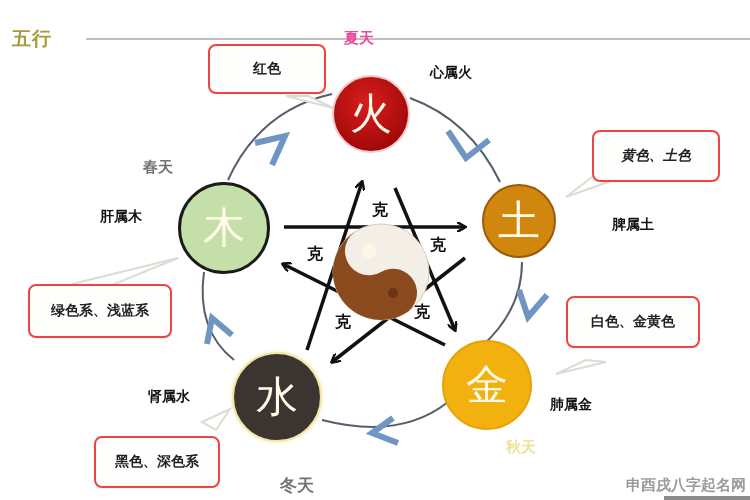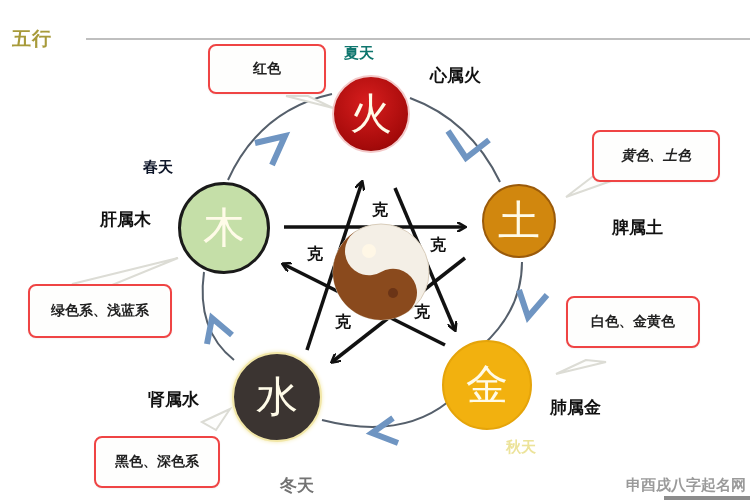--- a/index.html
+++ b/index.html
@@ -4,21 +4,21 @@
 <style>
   html, body { margin:0; padding:0; }
   body { width:750px; height:500px; background:#ffffff; position:relative; overflow:hidden;
          font-family: "DejaVu Sans", "Liberation Sans", sans-serif; }
   .abs { position:absolute; }
   .title { left:12px; top:26px; font-size:19px; font-weight:bold; color:#a79a3a; letter-spacing:1px; }
   .rule { left:86px; top:38px; width:664px; height:2px; background:#bfbfbf; }
   .callout { background:#fefefd; border:2px solid #ef4444; border-radius:8px;
              font-size:14px; font-weight:bold; color:#222; display:flex; align-items:center; justify-content:center;
              box-shadow: 0 1px 2px rgba(0,0,0,0.05); }
-  .organ { font-size:17px; font-weight:bold; color:#111; }
+  .organ { font-size:14px; font-weight:bold; color:#111; }
   .season { font-size:15px; font-weight:bold; }
   .elem { border-radius:50%; display:flex; align-items:center; justify-content:center;
           font-size:42px; color:#fffbe8; box-sizing:border-box; }
   .ke { font-size:16px; font-weight:bold; color:#111; background:rgba(255,255,255,0.0); }
   .watermark { right:4px; top:476px; font-size:15px; font-weight:bold; color:#9a9a9a; letter-spacing:0px; }
   .footbar { left:664px; top:496px; width:86px; height:4px; background:#8c8c8c; }
   svg { position:absolute; left:0; top:0; }
 </style>
 </head>
 <body>
@@ -77,21 +77,21 @@
 
 <div class="abs ke" style="left:372px;top:200px;">克</div>
 <div class="abs ke" style="left:430px;top:235px;">克</div>
 <div class="abs ke" style="left:307px;top:244px;">克</div>
 <div class="abs ke" style="left:335px;top:312px;">克</div>
 <div class="abs ke" style="left:414px;top:302px;">克</div>
 
 <div class="abs callout" style="left:208px;top:44px;width:114px;height:46px;">
   <span>红色</span>
 </div>
-<div class="abs season" style="left:344px;top:44px;color:#0f766e;">夏天</div>
+<div class="abs season" style="left:344px;top:29px;color:#ec4899;">夏天</div>
 <div class="abs elem" style="left:332px;top:75px;width:78px;height:78px;background:radial-gradient(circle at 45% 35%, #d81e1e, #a50a0a 70%, #7d0505);border:2px solid #f3c9c9;">
   <span>火</span>
 </div>
 <div class="abs organ" style="left:430px;top:64px;">心属火</div>
 
 <div class="abs callout" style="left:592px;top:130px;width:124px;height:48px;font-style:italic;">
   <span>黄色、土色</span>
 </div>
 <div class="abs elem" style="left:482px;top:184px;width:74px;height:74px;background:#d1870e;border:2px solid #9a5a0a;">
   <span>土</span>
@@ -109,21 +109,21 @@
 
 <div class="abs elem" style="left:232px;top:352px;width:90px;height:90px;background:#3b3431;border:2px solid #f2e7a8;box-shadow:0 0 4px #f3eab2;">
   <span>水</span>
 </div>
 <div class="abs organ" style="left:148px;top:388px;">肾属水</div>
 <div class="abs callout" style="left:94px;top:436px;width:122px;height:48px;">
   <span>黑色、深色系</span>
 </div>
 <div class="abs season" style="left:280px;top:458px;color:#737373;font-size:17px;margin-top:16px;">冬天</div>
 
-<div class="abs season" style="left:143px;top:158px;color:#0f172a;">春天</div>
+<div class="abs season" style="left:143px;top:158px;color:#737373;">春天</div>
 <div class="abs organ" style="left:100px;top:208px;">肝属木</div>
 <div class="abs elem" style="left:178px;top:182px;width:92px;height:92px;background:#c5dfa8;border:3px solid #1a1a1a;">
   <span>木</span>
 </div>
 <div class="abs callout" style="left:28px;top:284px;width:140px;height:50px;">
   <span>绿色系、浅蓝系</span>
 </div>
 
 <div class="abs watermark">申酉戌八字起名网</div>
 <div class="abs footbar"></div>

